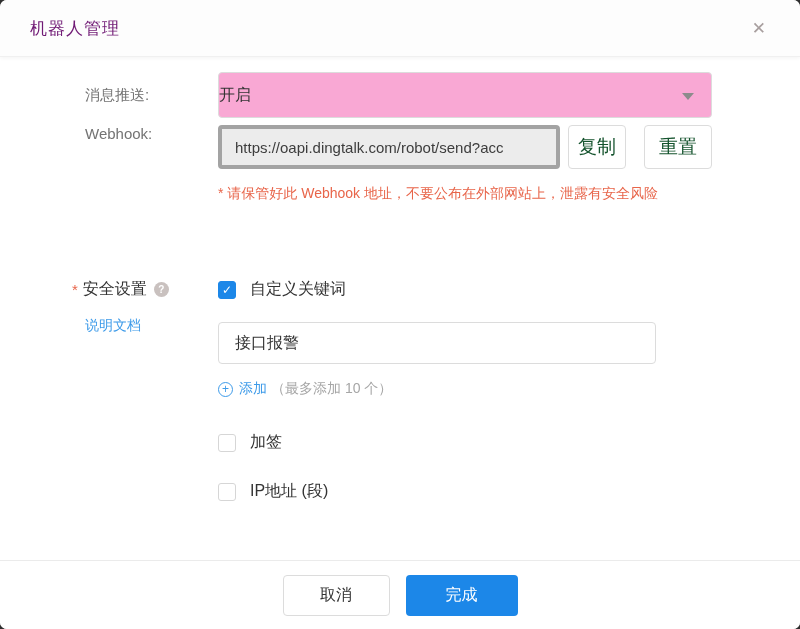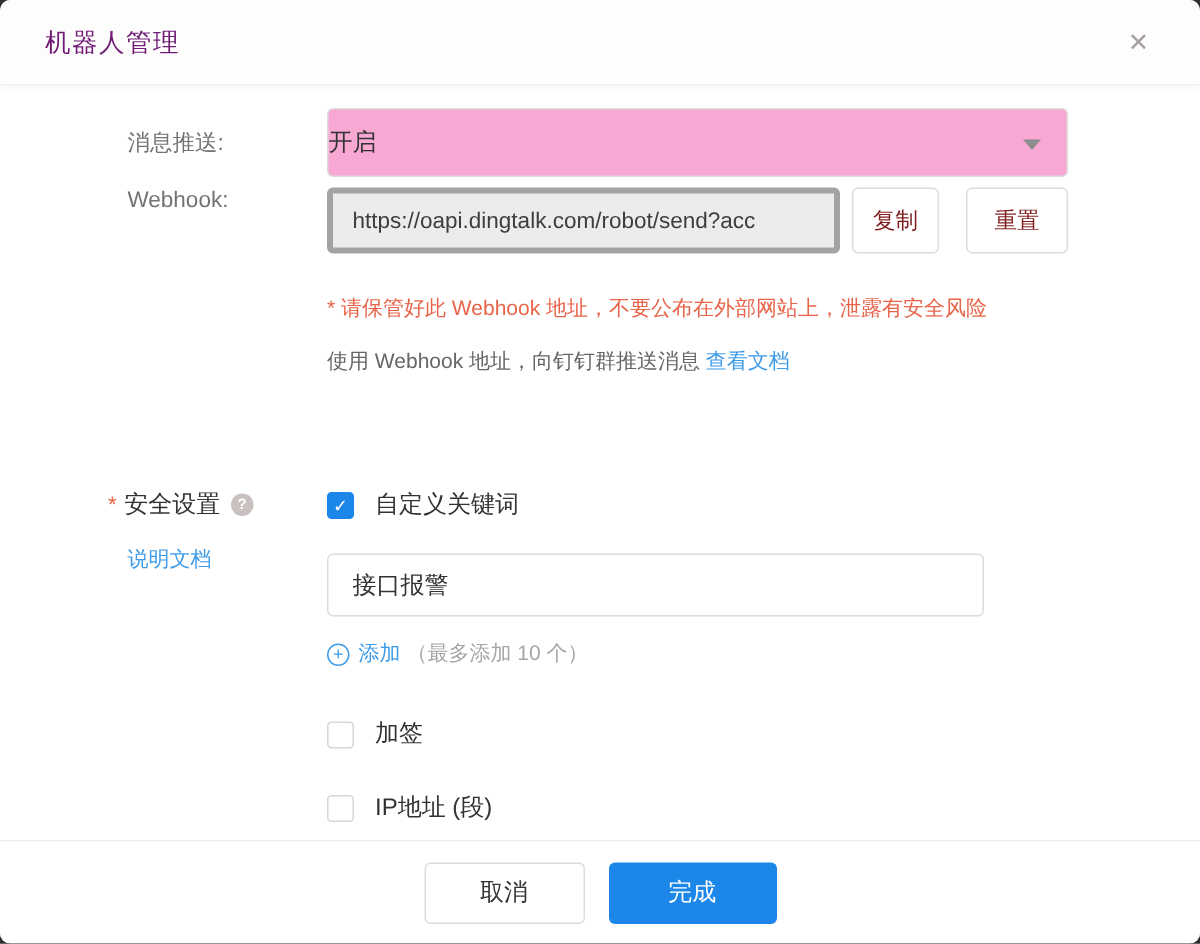--- a/index.html
+++ b/index.html
@@ -25,26 +25,26 @@
   .caret { position:absolute; right:17px; top:20px; width:0; height:0;
            border-left:6px solid transparent; border-right:6px solid transparent;
            border-top:7px solid #8C8C8C; }
 
   .row-webhook { margin-top:7px; height:44px; }
   .webhook-controls { display:flex; align-items:center; }
   .webhook-input { width:342px; height:44px; background:#ECECEC; border:4px solid #a3a3a3;
                    border-radius:4px; padding:0 2px 0 13px; font-size:15px; color:#3d3d3d;
                    font-family:"Liberation Sans","DejaVu Sans",sans-serif; overflow:hidden; }
   .btn { display:flex; align-items:center; justify-content:center; background:#fff;
-         border:1px solid #DCDCDC; border-radius:4px; font-size:15px; color:#7f1d1d;
+         border:1px solid #DCDCDC; border-radius:4px; font-size:19px; color:#14532d;
          cursor:pointer; font-family:inherit; }
   .btn-copy { width:58px; height:44px; margin-left:8px; }
   .btn-reset { width:68px; height:44px; margin-left:18px; }
 
-  .row-warning { margin-top:26px; }
+  .row-warning { margin-top:14px; }
   .warning { font-size:14px; line-height:20px; color:#E8654A; }
   .row-usage { margin-top:15px; }
   .usage { font-size:14px; line-height:20px; color:#666; }
   .link { color:#3E9BE9; text-decoration:none; cursor:pointer; }
 
   
   .row-security { margin-top:76px; align-items:flex-start; }
   .sec-label-col { width:133px; flex-shrink:0; }
   .sec-label { display:flex; align-items:center; font-size:16px; color:#333; margin-left:-13px; }
   .req { color:#E8654A; margin-right:5px; font-size:15px; }
@@ -106,27 +106,20 @@
         <button class="btn btn-copy">复制</button>
         <button class="btn btn-reset">重置</button>
       </div>
     </div>
 
     <div class="row row-warning">
       <div class="label"></div>
       <div class="warning">* 请保管好此 Webhook 地址，不要公布在外部网站上，泄露有安全风险</div>
     </div>
 
-    <div class="row row-usage">
-      <div class="label"></div>
-      <div class="usage">
-        <span>使用 Webhook 地址，向钉钉群推送消息</span>
-        <a class="link">查看文档</a>
-      </div>
-    </div>
 
     <div class="row row-security">
       <div class="sec-label-col">
         <div class="sec-label">
           <span class="req">*</span>
           <span>安全设置</span>
           <span class="help">?</span>
         </div>
         <a class="link doc-link">说明文档</a>
       </div>

